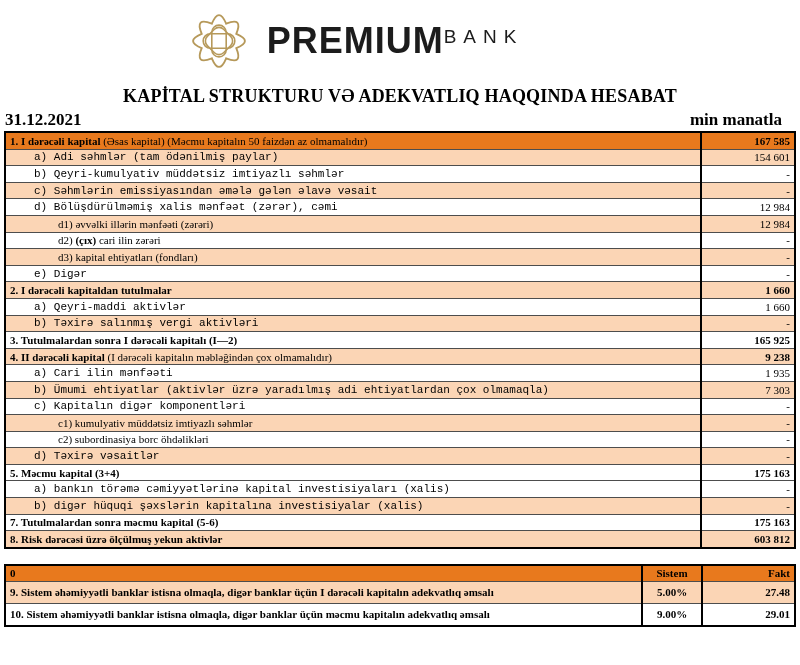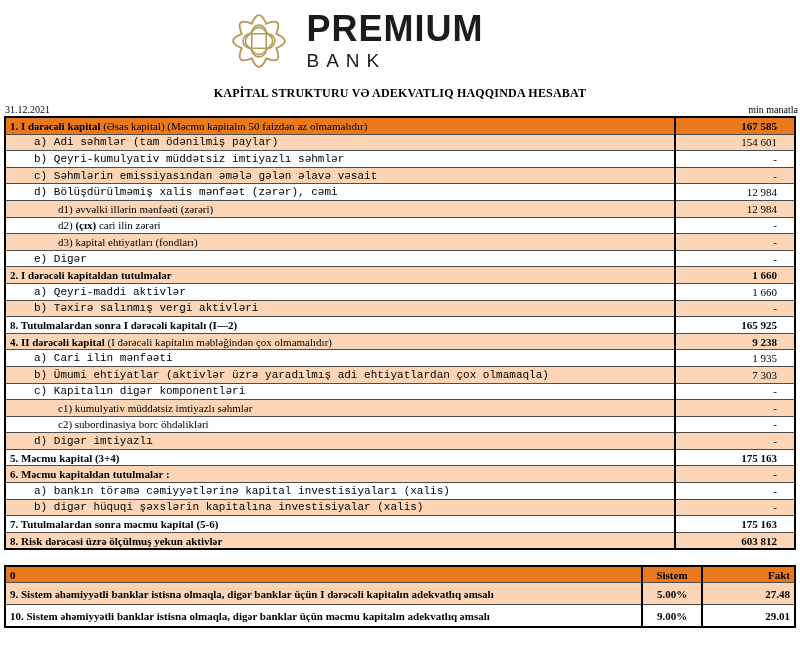--- a/index.html
+++ b/index.html
@@ -11,42 +11,42 @@
   html,body{margin:0;padding:0;}
   body{
     width:800px;height:665px;background:#ffffff;position:relative;
     font-family:"Liberation Serif", serif;color:#000;overflow:hidden;
   }
   .header{
     display:flex;justify-content:center;align-items:center;gap:12px;
     padding-top:3px;height:76px;position:relative;left:-47px;
   }
   .logo{width:72px;height:72px;flex:0 0 auto;}
-  .wordmark{display:flex;flex-direction:column;justify-content:flex-end;}
+  .wordmark{display:flex;flex-direction:row;justify-content:flex-end;}
   .brand-name{
     font-family:"Liberation Sans",sans-serif;font-weight:bold;
     font-size:36px;line-height:1;letter-spacing:1px;color:var(--ink);
   }
   .brand-sub{
     font-family:"Liberation Sans",sans-serif;font-size:19px;
     letter-spacing:7px;color:var(--ink);margin-top:3px;
   }
   .title{
-    text-align:center;font-weight:bold;font-size:12px;
+    text-align:center;font-weight:bold;font-size:18px;
     margin:7px 0 0 0;letter-spacing:0.2px;
   }
   .meta{
     display:flex;justify-content:space-between;align-items:flex-end;
-    font-weight:normal;font-size:10px;padding:3px 2px 1px 5px;
+    font-weight:bold;font-size:17px;padding:3px 18px 1px 5px;
   }
   table{border-collapse:collapse;width:792px;margin:0 4px;table-layout:fixed;}
   #main-table{border:2px solid #000;}
   #main-table td{
     border:1px solid #4d4d4d;font-size:11px;height:15.6px;
-    padding:0 17px;overflow:hidden;white-space:nowrap;
+    padding:0 4px;overflow:hidden;white-space:nowrap;
   }
   tr.section td{border-top:2px solid #000;}
   td.lbl{}
   td.val{
     width:84px;text-align:right;border-left:2px solid #000 !important;
     padding-right:4px;
     margin-left:36px;
   }
   .bg-orange{background:var(--orange);}
   .bg-peach{background:var(--peach);}
@@ -132,21 +132,21 @@
       </tr>
       <tr class="bg-white">
         <td class="lbl ind1"><span>a) Qeyri-maddi aktivlər</span></td>
         <td class="val">1 660</td>
       </tr>
       <tr class="bg-peach">
         <td class="lbl ind1"><span>b) Təxirə salınmış vergi aktivləri</span></td>
         <td class="val">-</td>
       </tr>
       <tr class="bg-white section">
-        <td class="lbl ind0"><span class="b">8. Tutulmalardan  sonra I dərəcəli kapitalı (I—2)</span></td>
+        <td class="lbl ind0"><span class="b">3. Tutulmalardan  sonra I dərəcəli kapitalı (I—2)</span></td>
         <td class="val b">165 925</td>
       </tr>
       <tr class="bg-peach section">
         <td class="lbl ind0"><span class="b">4. II dərəcəli  kapital </span><span>(I dərəcəli  kapitalın  məbləğindən çox olmamalıdır)</span></td>
         <td class="val b">9 238</td>
       </tr>
       <tr class="bg-white">
         <td class="lbl ind1"><span>a) Cari ilin mənfəəti</span></td>
         <td class="val">1 935</td>
       </tr>
@@ -160,30 +160,26 @@
       </tr>
       <tr class="bg-peach">
         <td class="lbl ind2"><span>c1) kumulyativ müddətsiz imtiyazlı səhmlər</span></td>
         <td class="val">-</td>
       </tr>
       <tr class="bg-white">
         <td class="lbl ind2"><span>c2) subordinasiya borc öhdəlikləri</span></td>
         <td class="val">-</td>
       </tr>
       <tr class="bg-peach">
-        <td class="lbl ind1"><span>d) Digər imtiyazlı</span></td>
+        <td class="lbl ind1"><span>d) Təxirə vəsaitlər</span></td>
         <td class="val">-</td>
       </tr>
       <tr class="bg-white section">
         <td class="lbl ind0"><span class="b">5. Məcmu kapital (3+4)</span></td>
         <td class="val b">175 163</td>
-      </tr>
-      <tr class="bg-peach section">
-        <td class="lbl ind0"><span class="b">6. Məcmu kapitaldan tutulmalar :</span></td>
-        <td class="val b">-</td>
       </tr>
       <tr class="bg-white">
         <td class="lbl ind1"><span>a)   bankın törəmə cəmiyyətlərinə kapital investisiyaları (xalis)</span></td>
         <td class="val">-</td>
       </tr>
       <tr class="bg-peach">
         <td class="lbl ind1"><span>b)   digər hüquqi şəxslərin kapitalına investisiyalar (xalis)</span></td>
         <td class="val">-</td>
       </tr>
       <tr class="bg-white section">

